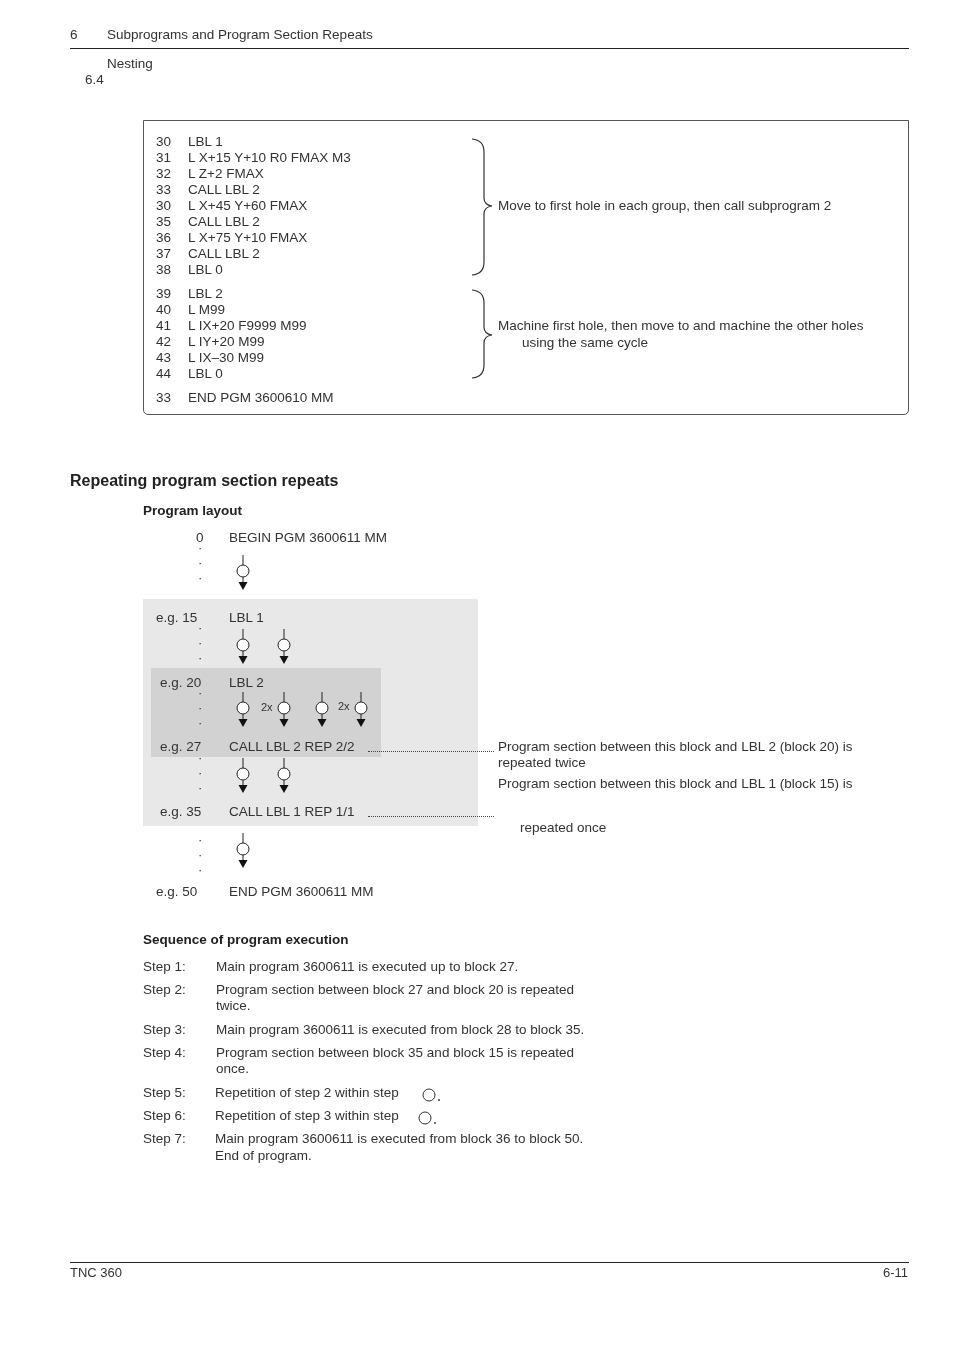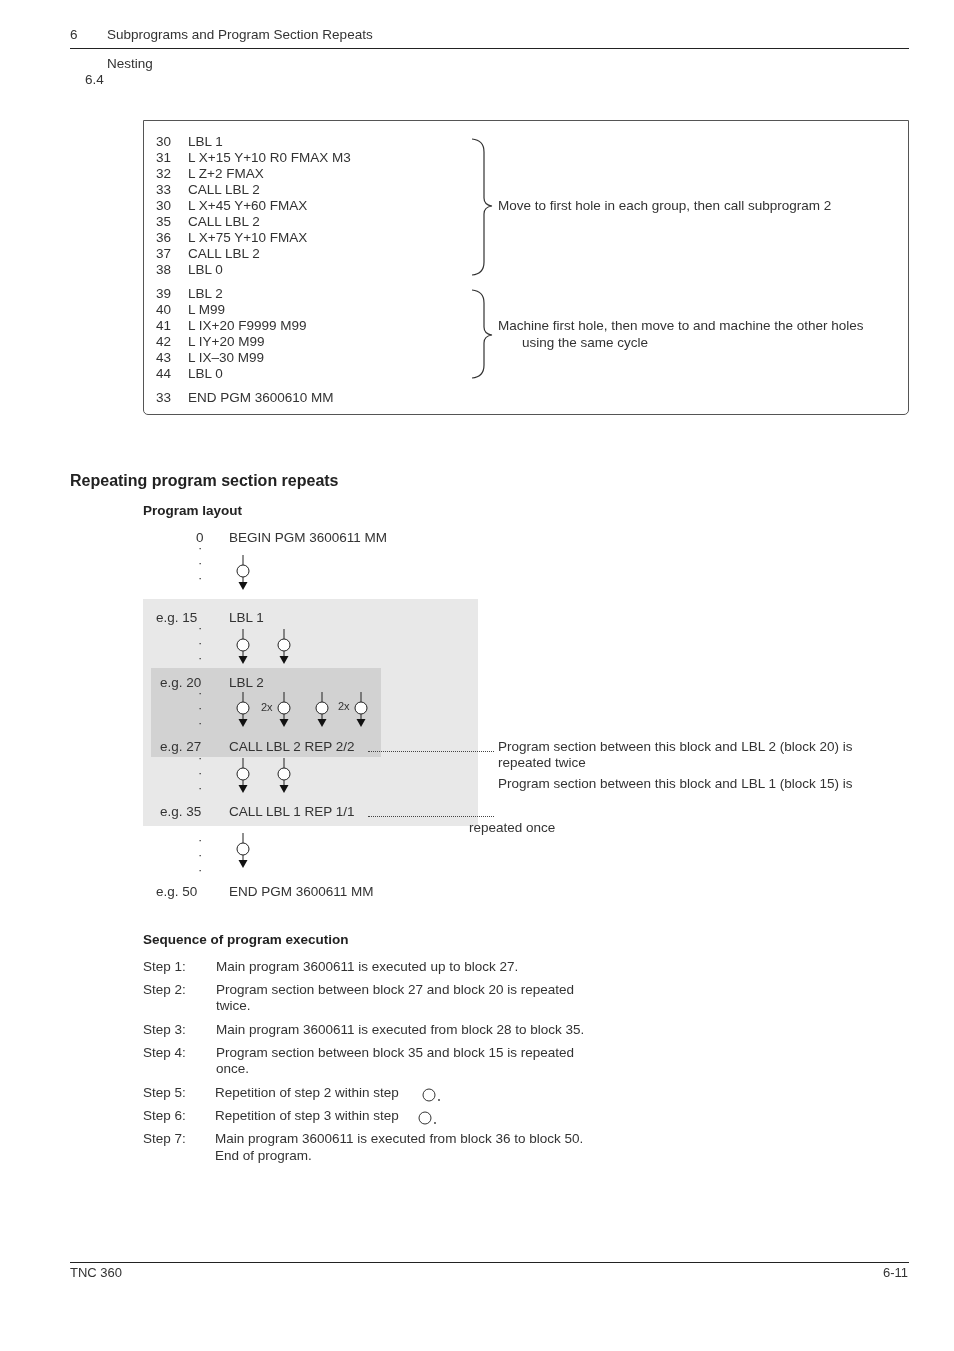--- a/index.html
+++ b/index.html
@@ -192,21 +192,21 @@
       <line x1="7" y1="0" x2="7" y2="10" stroke="#222"></line>
       <circle cx="7" cy="16" r="6" fill="#fff" stroke="#222"></circle>
       <line x1="7" y1="22" x2="7" y2="28" stroke="#222"></line>
       <polygon points="2.5,27 11.5,27 7,35" fill="#111"></polygon>
     </svg>
 
   <span class="abs t" style="left:160px;top:804px;text-align:right;">e.g. 35</span>
   <span class="abs t" style="left:229px;top:804px;">CALL LBL 1 REP 1/1</span>
   <div class="dotline" style="left:368px;top:816px;width:126px;"></div>
   <span class="abs t" style="left:498px;top:776px;">Program section between this block and LBL 1 (block 15) is</span>
-  <span class="abs t" style="left:469px;top:820px;">repeated once</span>
+  <span class="abs t" style="left:520px;top:820px;">repeated once</span>
   <div class="dots" style="left:198px;top:832px;">·<br>·<br>·</div>
   <svg class="abs" style="left:236px;top:833px;" width="14" height="36">
       <line x1="7" y1="0" x2="7" y2="10" stroke="#222"></line>
       <circle cx="7" cy="16" r="6" fill="#fff" stroke="#222"></circle>
       <line x1="7" y1="22" x2="7" y2="28" stroke="#222"></line>
       <polygon points="2.5,27 11.5,27 7,35" fill="#111"></polygon>
     </svg>
 
   <span class="abs t" style="left:156px;top:884px;">e.g. 50</span>
   <span class="abs t" style="left:229px;top:884px;">END PGM 3600611 MM</span>

